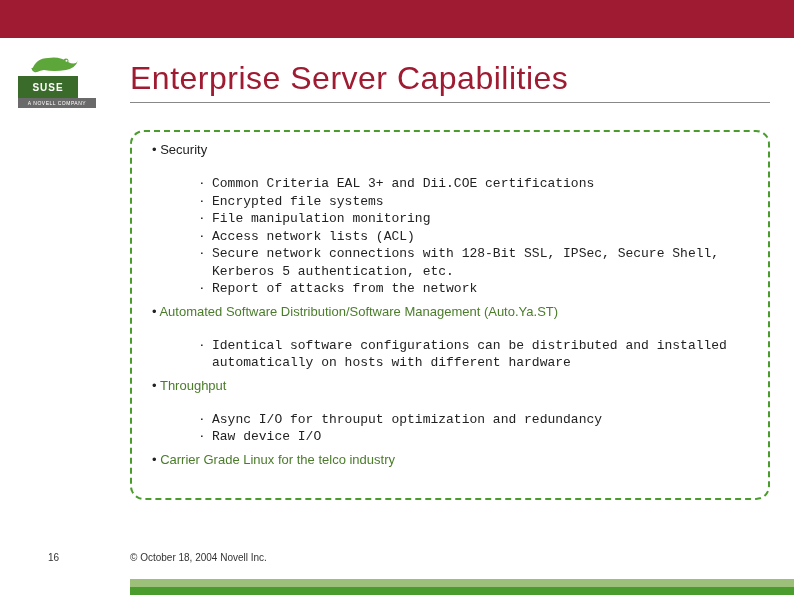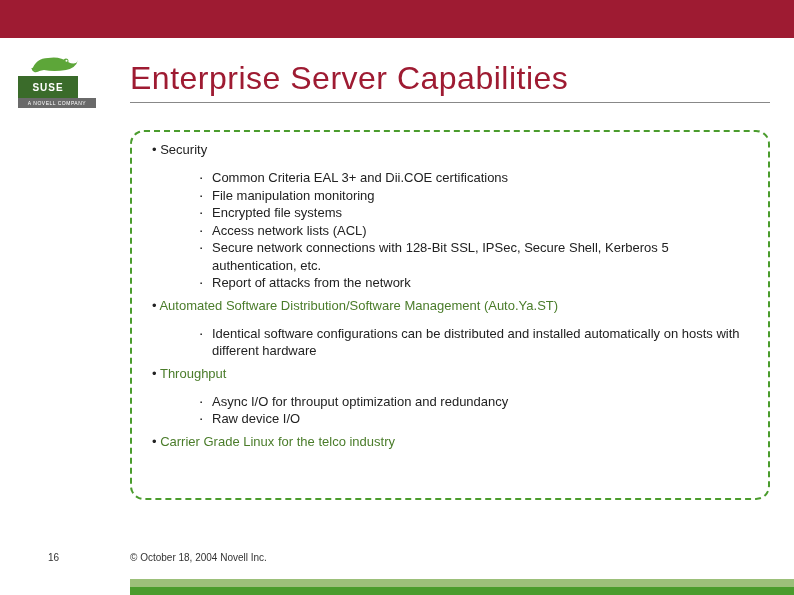--- a/index.html
+++ b/index.html
@@ -95,22 +95,23 @@
   .b1-colored {
     color: #4a7c2a;
   }
   .bullet-top::before {
     content: "• ";
     color: #222;
   }
   .sub-list {
     list-style: none;
     margin-left: 48px;
-    margin-top: 12px;
+    margin-top: 18px;
     margin-bottom: 6px;
+    font-family: Liberation Mono, monospace;
   }
   .sub-list li {
     position: relative;
     padding-left: 12px;
     line-height: 1.35;
     color: #222;
   }
   .sub-list li::before {
     content: "▪";
     position: absolute;
@@ -165,22 +166,22 @@
   <div class="suse-sub">A NOVELL COMPANY</div>
 </div>
 
 <div class="title">Enterprise Server Capabilities</div>
 <div class="title-underline"></div>
 
 <div class="content-box" id="content-box">
     <div class="b1 bullet-top"><span class="b1-label">Security</span></div>
     <ul class="sub-list">
       <li>Common Criteria EAL 3+ and Dii.COE certifications</li>
+      <li>Encrypted file systems</li>
       <li>File manipulation monitoring</li>
-      <li>Encrypted file systems</li>
       <li>Access network lists (ACL)</li>
       <li>Secure network connections with 128-Bit SSL, IPSec, Secure Shell, Kerberos 5 authentication, etc.</li>
       <li>Report of attacks from the network</li>
     </ul>
     <div class="b1 bullet-top"><span class="b1-colored">Automated Software Distribution/Software Management (Auto.Ya.ST)</span></div>
     <ul class="sub-list">
       <li>Identical software configurations can be distributed and installed automatically on hosts with different hardware</li>
     </ul>
     <div class="b1 bullet-top"><span class="b1-colored">Throughput</span></div>
     <ul class="sub-list">

